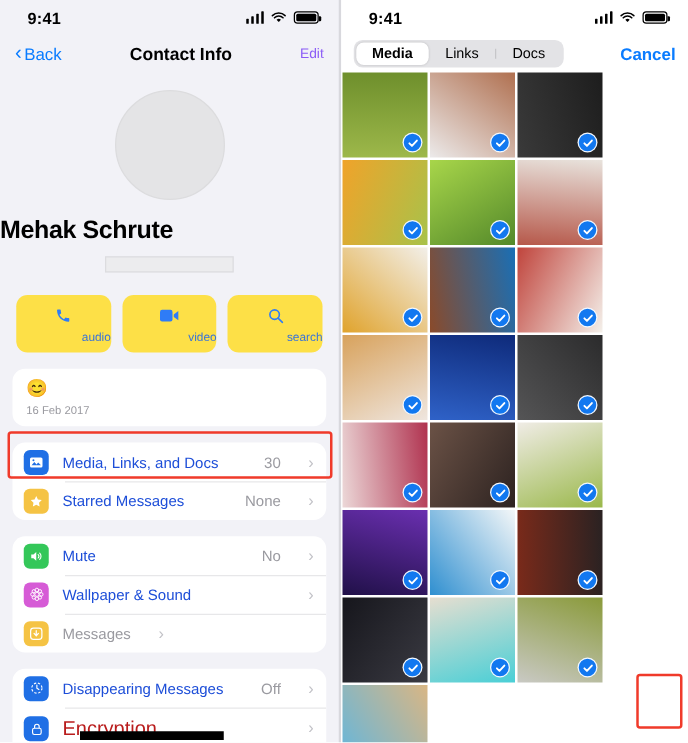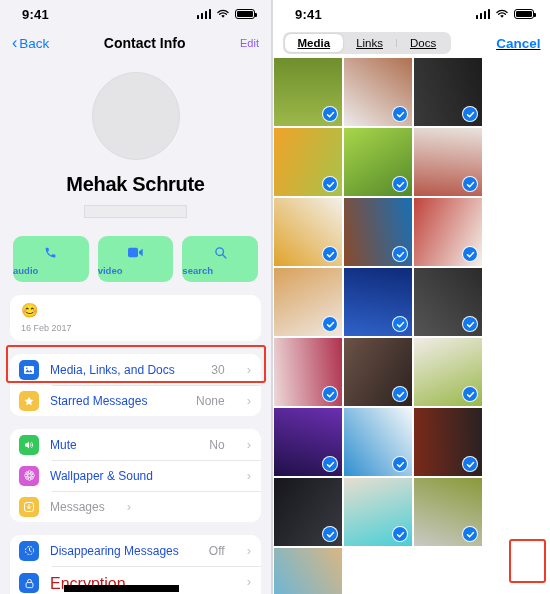--- a/index.html
+++ b/index.html
@@ -61,40 +61,40 @@
   .navbar {
     height: 30px; display: flex; align-items: center;
     justify-content: space-between; padding: 0 12px;
   }
   .nav-back { display: flex; align-items: center; gap: 2px; color: #0a7cff; font-size: 13.5px; cursor: pointer; }
   .chev-l { font-size: 16px; line-height: 1; font-weight: 300; }
   .nav-title { font-size: 14px; font-weight: bold; color: #000; }
   .nav-edit { color: #8b5cf6; font-size: 11px; cursor: pointer; }
 
   
-  .profile { text-align: center; padding-top: 14px; }
+  .profile { text-align: left; padding-top: 14px; }
   .avatar {
     width: 88px; height: 88px; border-radius: 50%;
     background: #e4e4e6; margin: 0 auto;
     border: 1px solid #dcdcde;
   }
   .pname {
     font-size: 20px; font-weight: bold; color: #000;
     margin-top: 13px; letter-spacing: -.3px;
   }
   .redact-bar {
     width: 103px; height: 13px; background: #ececee;
     border: 1.5px solid #dcdcdf; margin: 9px auto 0;
   }
 
   
   .actions { display: flex; gap: 9px; padding: 18px 13px 0; }
   .action-card {
-    flex: 1; background: #86efac; border-radius: 9px;
-    padding: 8px 0 6px; text-align: left; cursor: pointer; font-weight: bold;
+    flex: 1; background: #fde047; border-radius: 9px;
+    padding: 8px 0 6px; text-align: right; cursor: pointer;
   }
   .action-card .ic { height: 17px; display:flex; align-items:center; justify-content:center; }
   .action-card .lbl { font-size: 9.5px; color: #3a74d8; margin-top: 4px; }
 
   
   .group {
     background: #fff; border-radius: 10px; margin: 13px 10px 0;
     overflow: hidden;
   }
   .row {
@@ -129,21 +129,21 @@
   .enc-sub { font-size: 9px; color: #9a9aa0; margin-top: 1px; }
   .enc-wrap { display: flex; flex-direction: column; flex: 1; padding: 4px 0 4px; }
   .enc-title { font-size: 16px; color: #b91c1c; }
   .black-redact {
     position: absolute; background: #000; height: 4px;
   }
 
   
   .seg-bar {
     height: 30px; display: flex; align-items: center;
-    justify-content: center; gap: 9px; padding: 0 3px; text-decoration: underline;
+    justify-content: center; gap: 9px; padding: 0 3px;
   }
   .seg {
     background: #e3e3e6; border-radius: 7px; display: flex;
     padding: 2px; position: relative;
   }
   .seg-item {
     font-size: 11.5px; color: #000; padding: 3px 13px;
     border-radius: 6px; cursor: pointer; position: relative;
   }
   .seg-item.active { background: #fff; font-weight: bold; box-shadow: 0 0 2px rgba(0,0,0,.18); }

